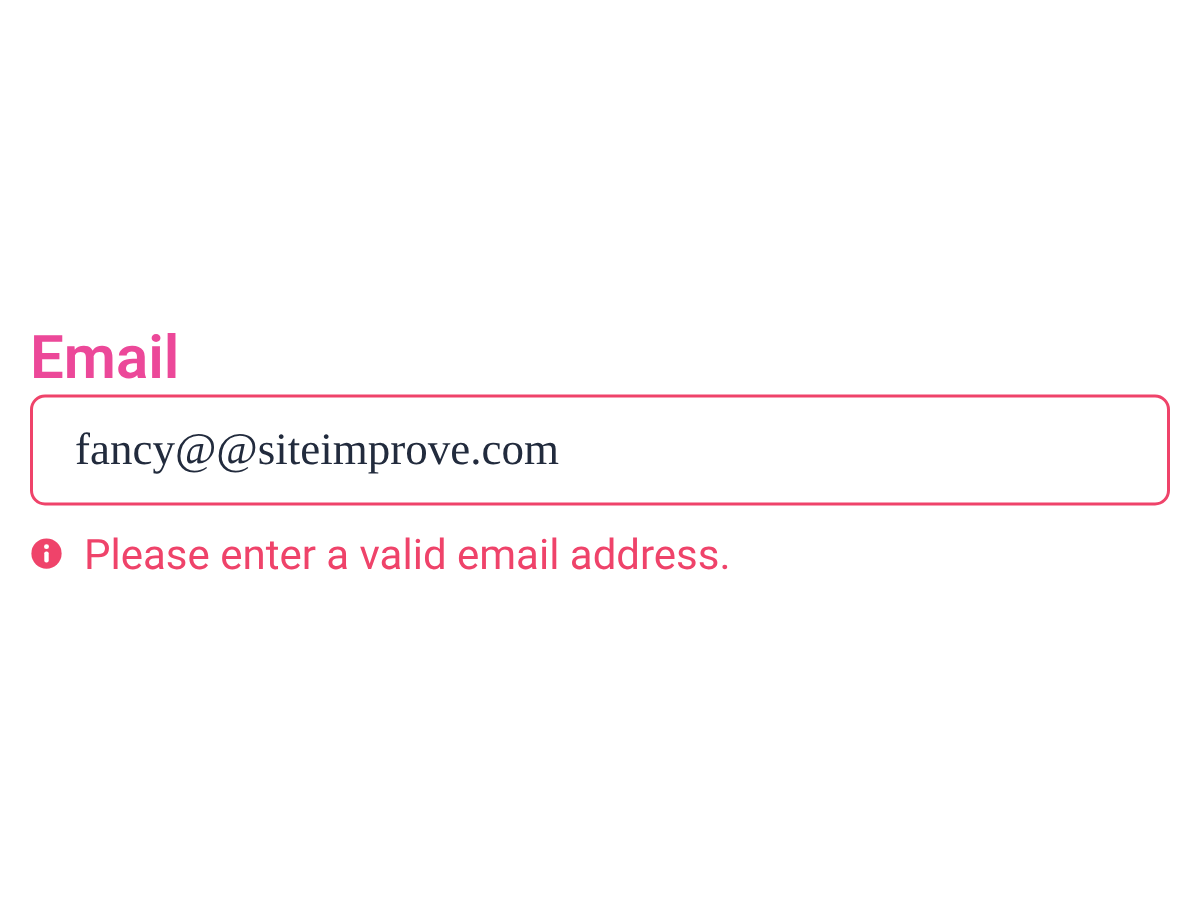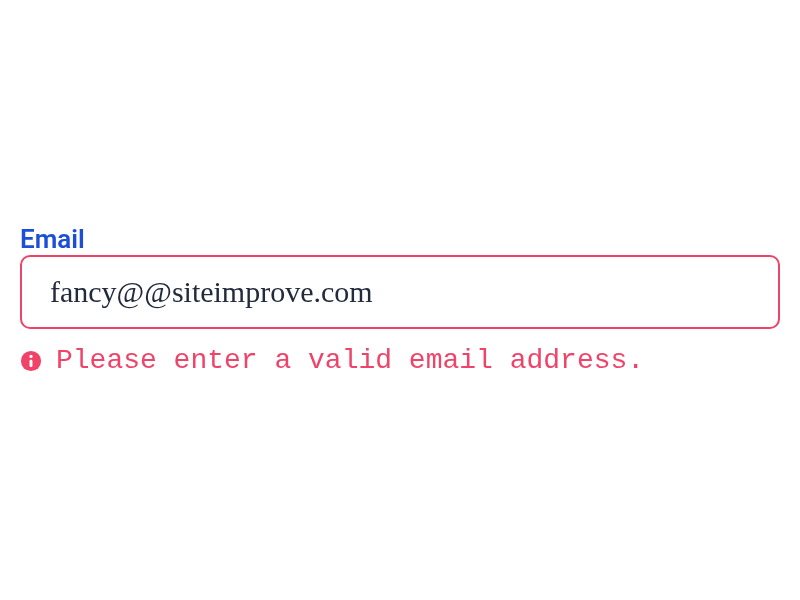--- a/index.html
+++ b/index.html
@@ -15,43 +15,42 @@
       display: flex;
       align-items: center;
       justify-content: flex-start;
       padding-left: 20px;
     }
     .form-group {
       width: 760px;
     }
     .field-label {
       display: block;
-      font-size: 26px;
+      font-size: 40px;
       font-weight: 600;
-      color: #1d4ed8;
+      color: #ec4899;
       margin-bottom: 1px;
     }
     .text-input {
       width: 100%;
       height: 74px;
       padding: 0 28px;
       font-size: 30px;
       color: #222b3d;
       background: #ffffff;
       border: 2px solid #ef436a;
       border-radius: 10px;
       outline: none;
       font-family: Liberation Serif, serif;
     }
     .error-row {
       display: flex;
       align-items: center;
       margin-top: 16px;
       gap: 14px;
-      font-family: Liberation Mono, monospace;
     }
     .error-icon {
       width: 22px;
       height: 22px;
       flex-shrink: 0;
     }
     .error-text {
       font-size: 28px;
       color: #ef436a;
       font-weight: 400;

